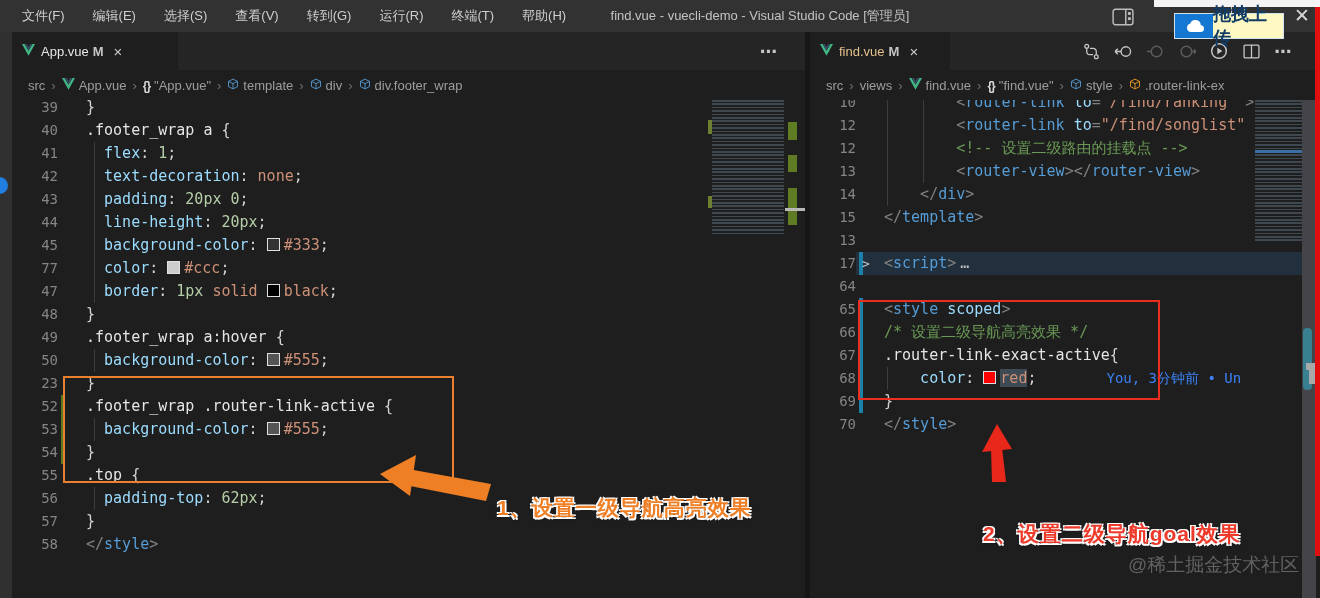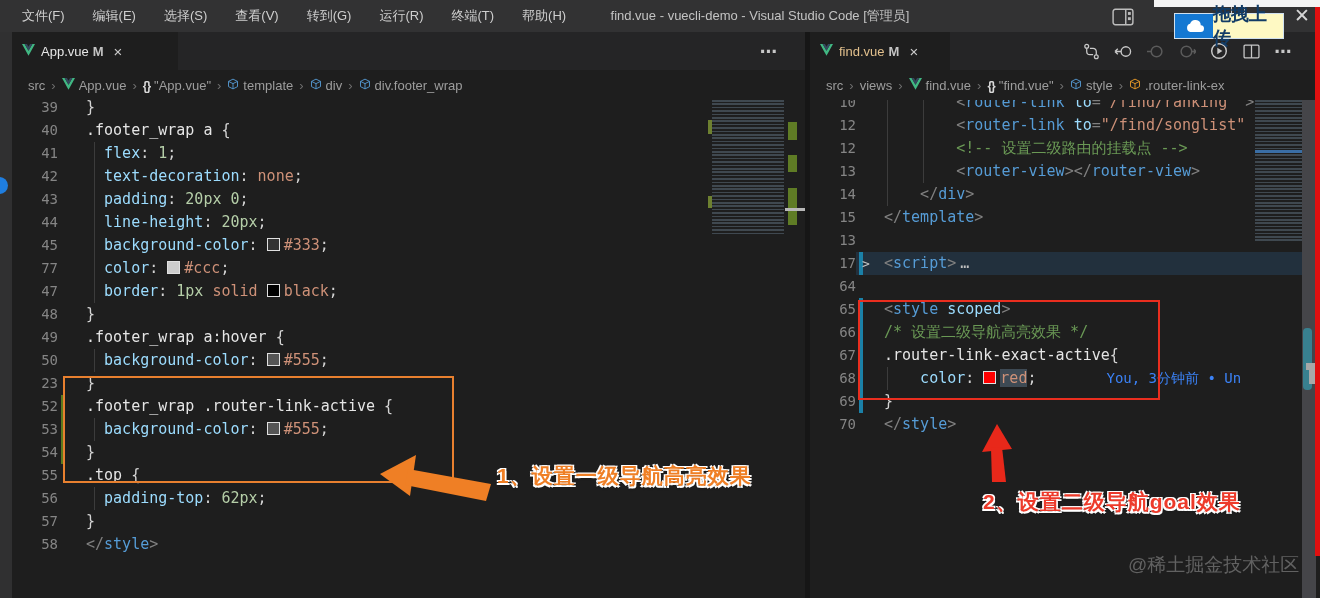--- a/index.html
+++ b/index.html
@@ -67,21 +67,21 @@
   .rulermark{position:absolute;width:9px;background:#5f7c25;}
   .hline{position:absolute;height:3px;background:#b8b8b8;}
   .scrollstrip{position:absolute;background:#454549;}
   .tealthumb{position:absolute;width:9px;border-radius:4px;background:#38808f;}
   .tshape-h{position:absolute;width:13px;height:7px;background:#a8a8a8;}
   .tshape-v{position:absolute;width:6px;height:15px;background:#a8a8a8;}
   .mmhl{position:absolute;height:3px;background:#3a6ea5;}
   
   .annbox{position:absolute;z-index:50;}
   .annlabel{position:absolute;z-index:50;font-weight:700;font-size:21px;letter-spacing:1px;white-space:nowrap;
-    text-shadow:-1.5px -1.5px 0 #fff,1.5px -1.5px 0 #fff,-1.5px 1.5px 0 #fff,1.5px 1.5px 0 #fff,0 2px 3px rgba(0,0,0,.45);}
+    text-shadow:-1.5px -1.5px 0 #fff,1.5px -1.5px 0 #fff,-1.5px 1.5px 0 #fff,1.5px 1.5px 0 #fff,0 2px 3px rgba(0,0,0,.45);margin-top:32px;}
   .watermark{position:absolute;left:1128px;top:552px;color:#616161;font-size:19px;z-index:40;}
   .rededge{position:absolute;left:1315px;top:6px;width:5px;height:550px;background:#e01010;z-index:60;}
   .divider{position:absolute;left:805px;top:32px;width:5px;height:566px;background:#161616;}
 </style>
 </head>
 <body>
 
 <div id="root">
 
   <div class="titlebar">

